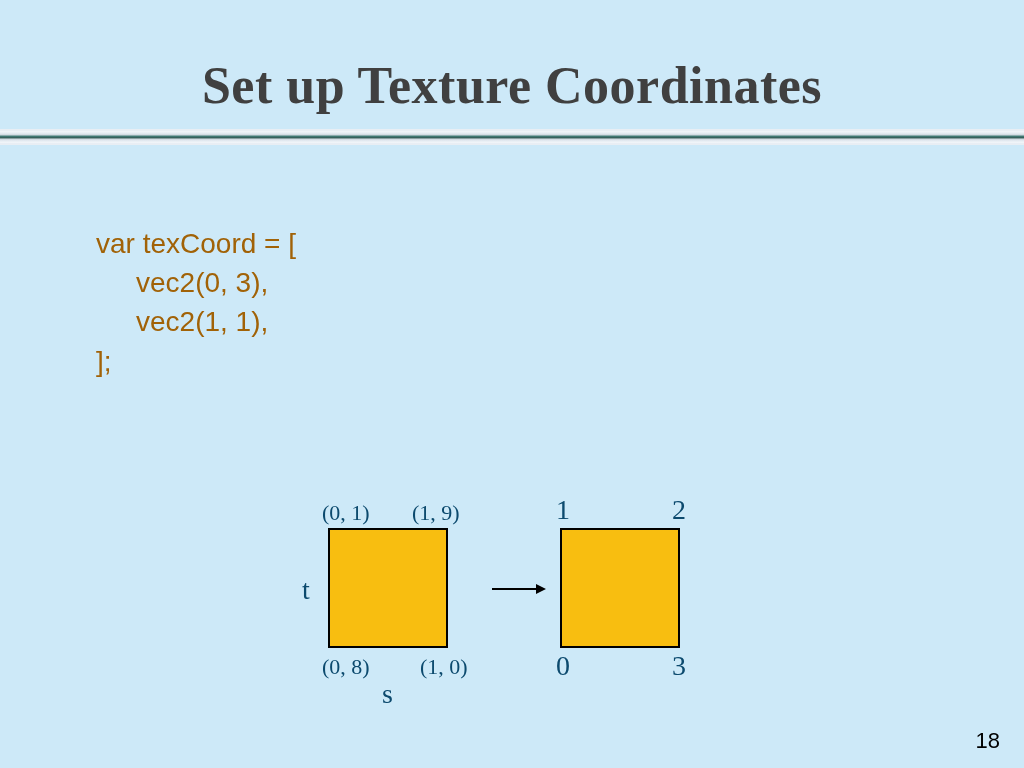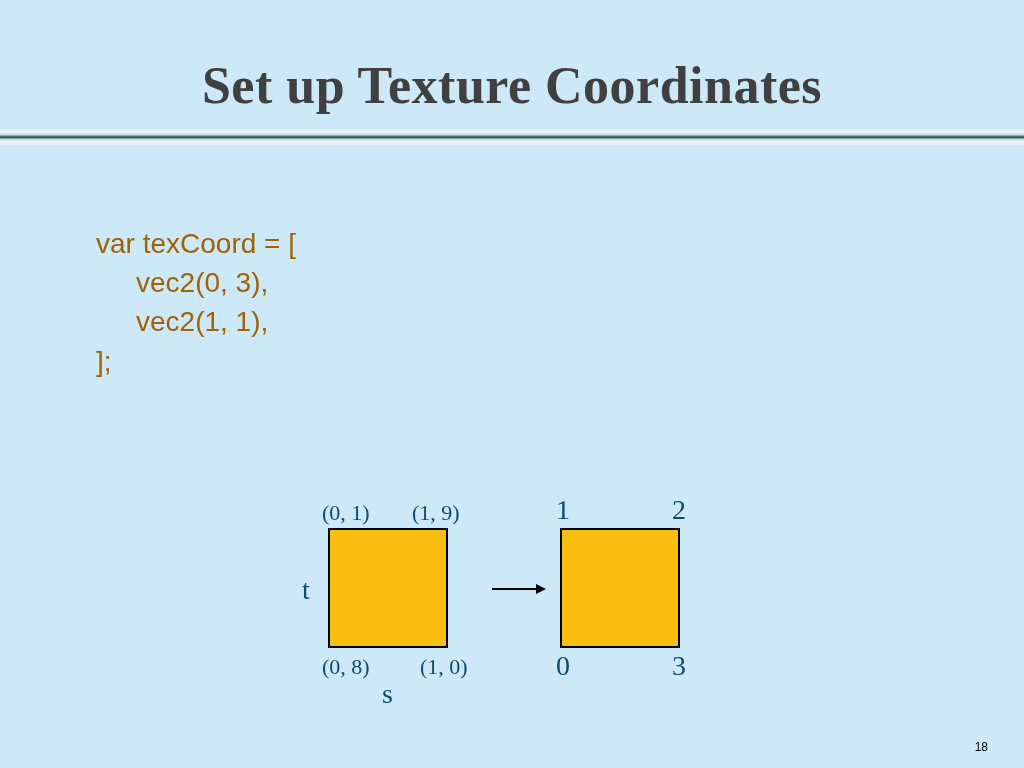--- a/index.html
+++ b/index.html
@@ -64,24 +64,24 @@
   }
   .lab {
     position: absolute;
     font-family: "Times New Roman", Times, serif;
     color: #0c4a6e;
   }
   .small { font-size: 22px; }
   .big { font-size: 28px; }
   .pagenum {
     position: absolute;
-    right: 36px;
+    right: 24px;
     bottom: 14px;
     font-family: Arial, sans-serif;
-    font-size: 12px;
+    font-size: 22px;
     color: #000;
   }
 </style>
 </head>
 <body>
 
 <div class="title">Set up Texture Coordinates</div>
 <div class="rule"></div>
 
 <div class="code">

